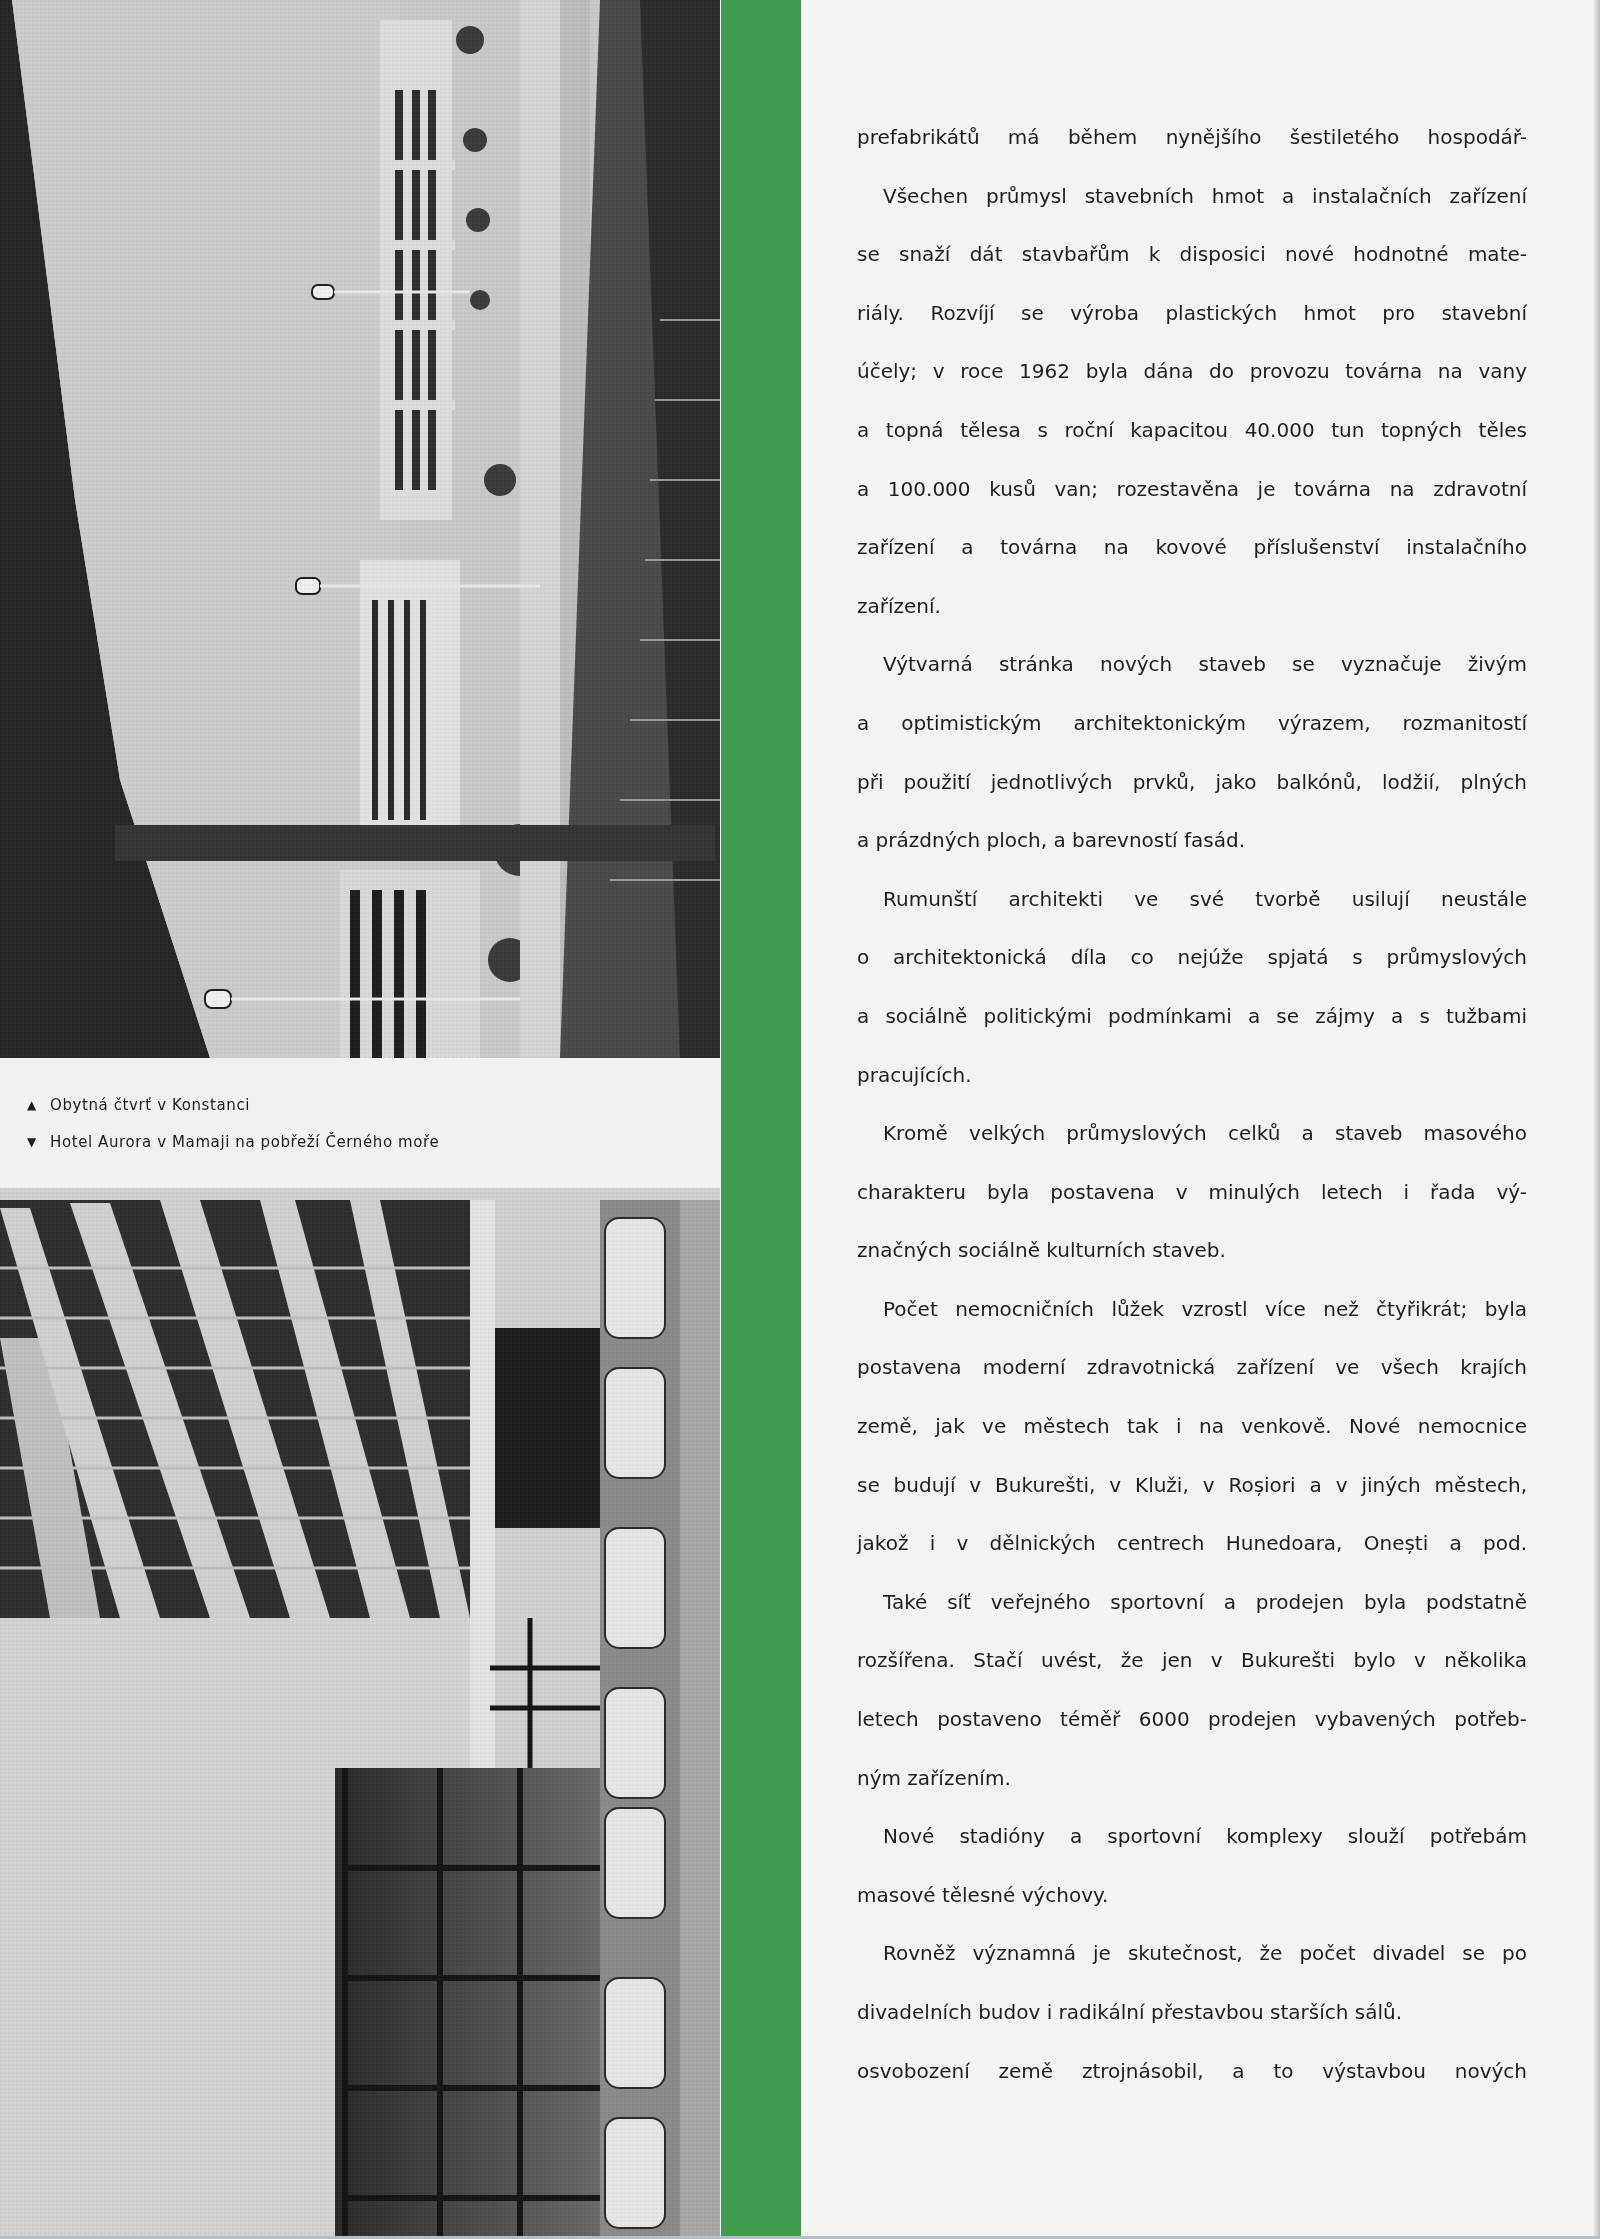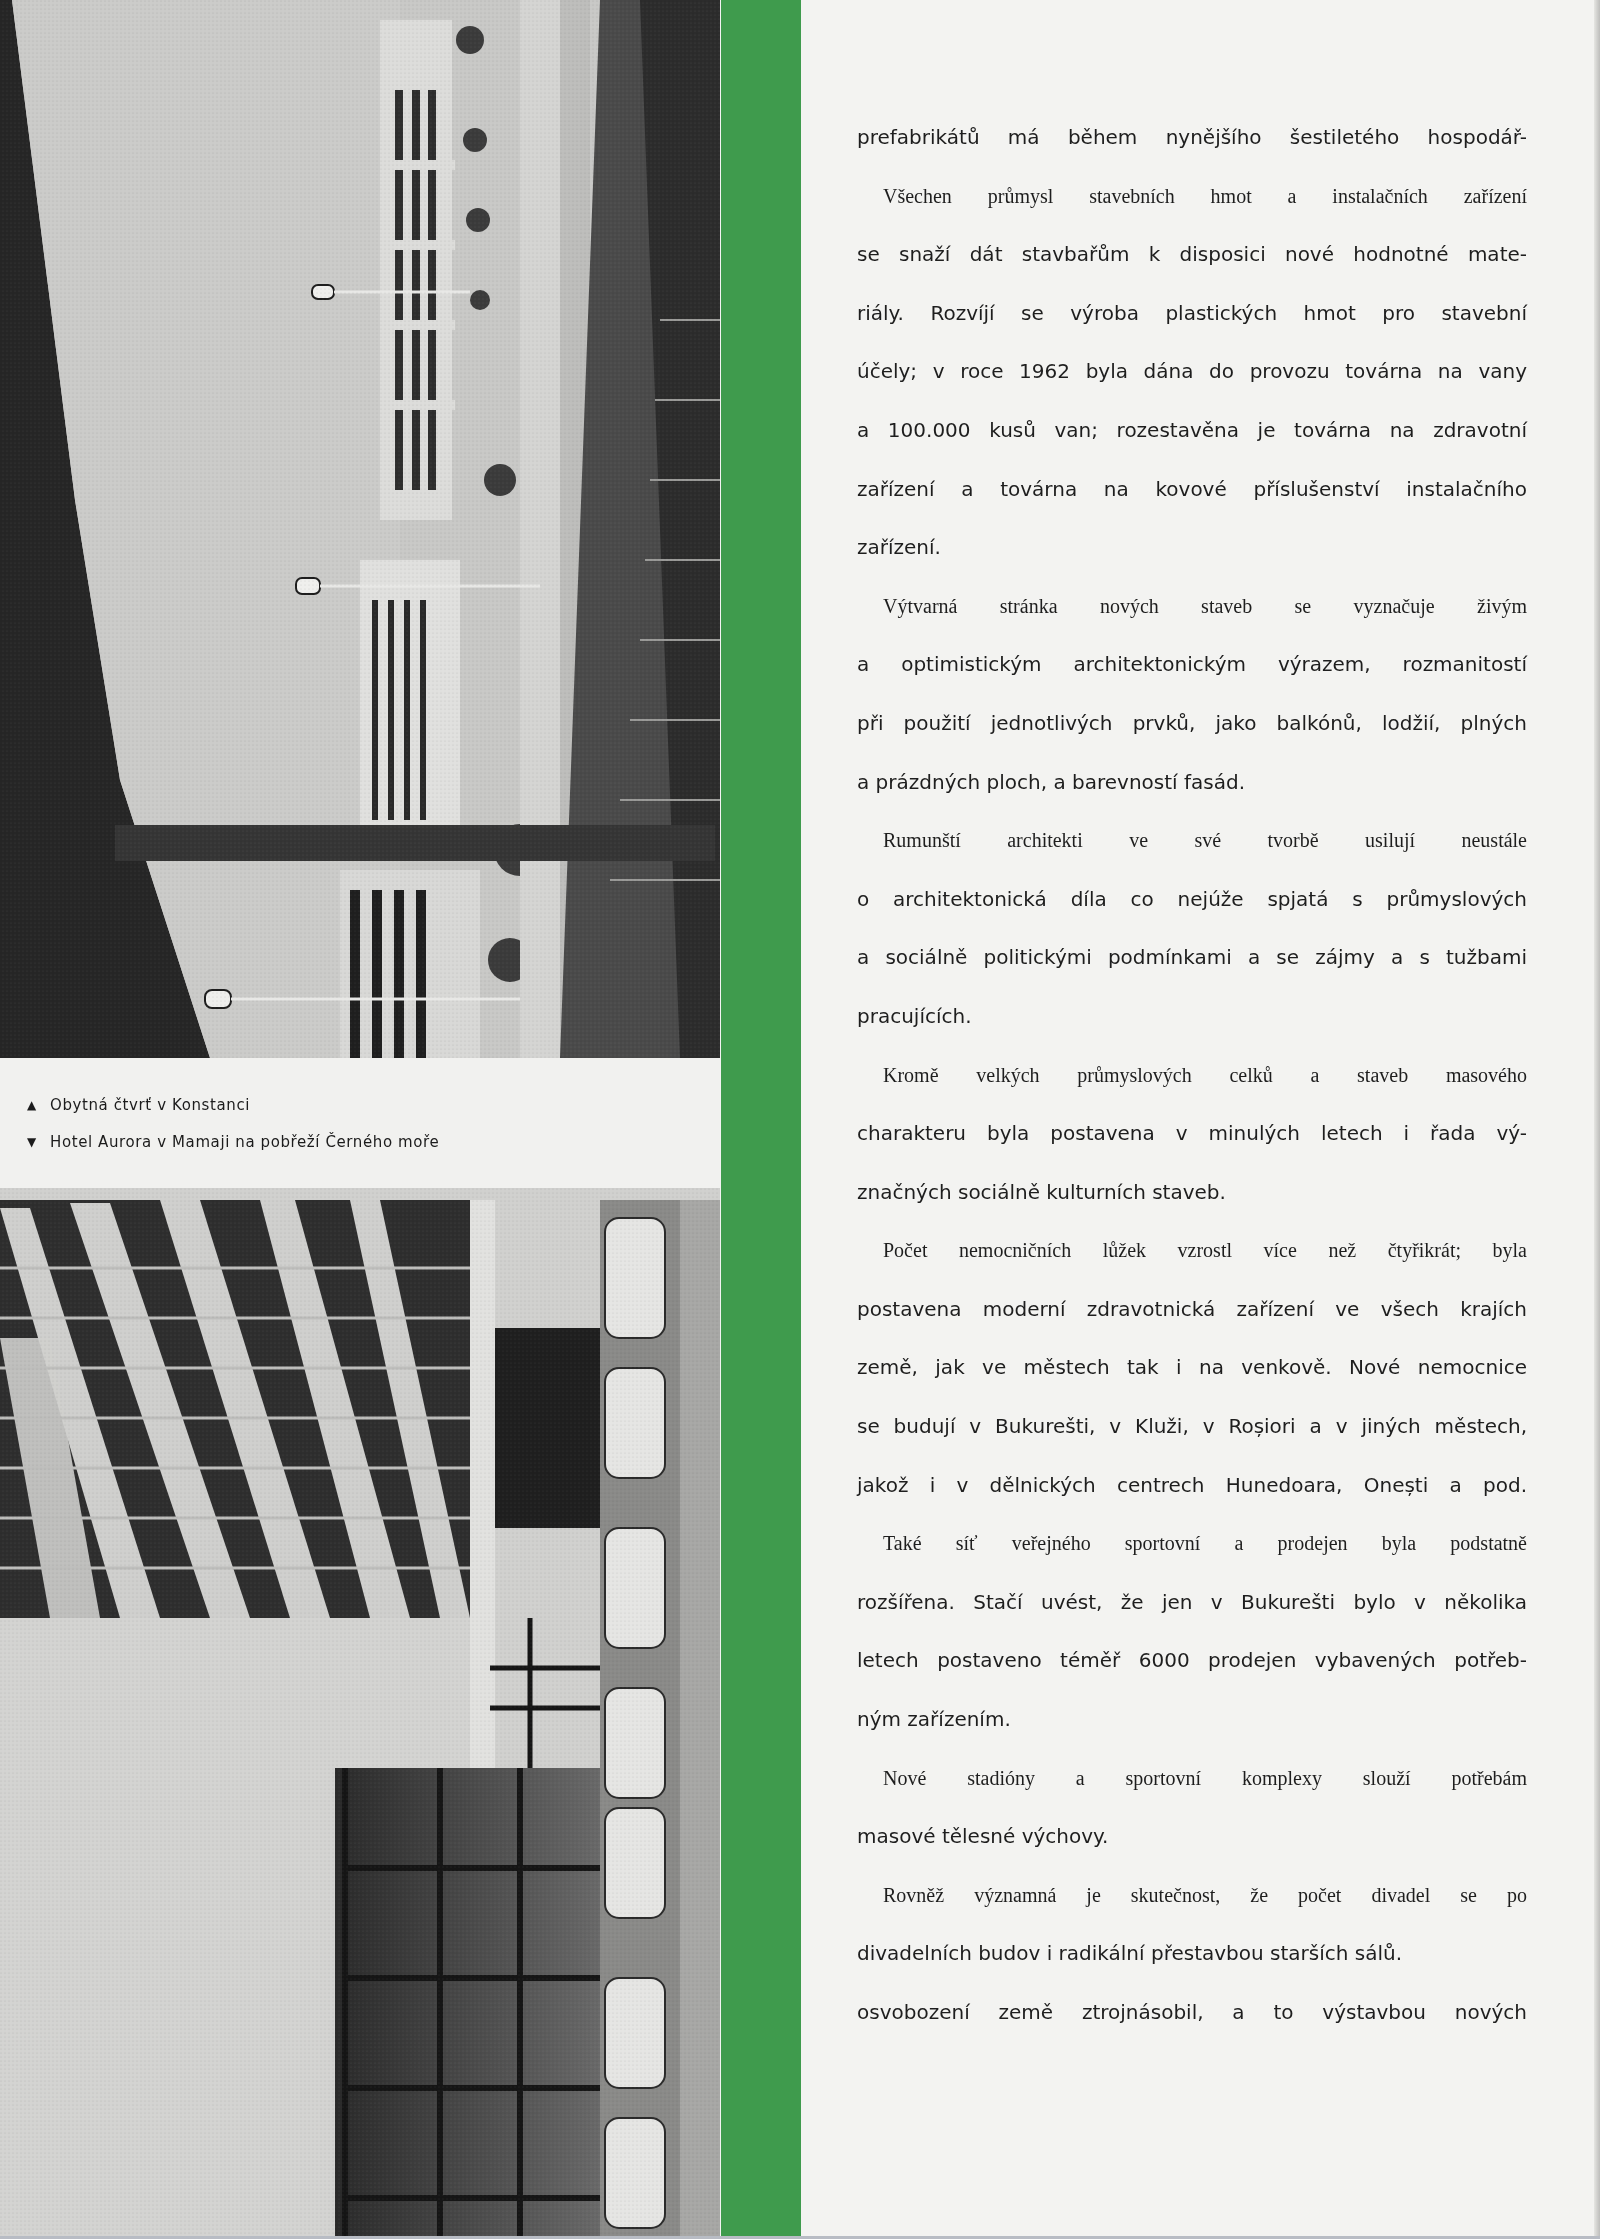--- a/index.html
+++ b/index.html
@@ -21,21 +21,21 @@
     letter-spacing: 0.6px; display: flex; align-items: center; gap: 12px;
   }
   .caption-line .tri { font-size: 12px; width: 12px; text-align: center; }
   .green-strip { position: absolute; left: 721px; top: 0; width: 80px; height: 2239px; background: #3f9b4d; }
   .text-col {
     position: absolute; left: 857px; top: 108px; width: 670px;
     font-size: 20px; line-height: 58.6px; color: #1e1e1e;
   }
   .para-line { display: block; white-space: nowrap; text-align: justify; text-align-last: justify; height: 58.6px; }
   .para-line.last { text-align-last: left; }
-  .para-line.indent { padding-left: 26px; font-family: Liberation Serif, serif; }
+  .para-line.indent { padding-left: 26px; }
   .right-edge { position: absolute; left: 1594px; top: 0; width: 6px; height: 2239px; background: linear-gradient(to right,#e6e6e3,#bdbdbb); }
   .bottom-edge { position: absolute; left: 0; top: 2236px; width: 1600px; height: 3px; background: #b8bcc4; }
 </style>
 </head>
 <body>
 
 <div class="photos">
 
   <div class="photo photo-top">
     <svg width="720" height="1058" viewBox="0 0 720 1058">
@@ -204,20 +204,21 @@
 </div>
 
 <div class="green-strip"></div>
 
 <div class="text-col">
   <span class="para-line">prefabrikátů má během nynějšího šestiletého hospodář-</span>
   <span class="para-line indent">Všechen průmysl stavebních hmot a instalačních zařízení</span>
   <span class="para-line">se snaží dát stavbařům k disposici nové hodnotné mate-</span>
   <span class="para-line">riály. Rozvíjí se výroba plastických hmot pro stavební</span>
   <span class="para-line">účely; v roce 1962 byla dána do provozu továrna na vany</span>
+  <span class="para-line">a topná tělesa s roční kapacitou 40.000 tun topných těles</span>
   <span class="para-line">a 100.000 kusů van; rozestavěna je továrna na zdravotní</span>
   <span class="para-line">zařízení a továrna na kovové příslušenství instalačního</span>
   <span class="para-line last">zařízení.</span>
   <span class="para-line indent">Výtvarná stránka nových staveb se vyznačuje živým</span>
   <span class="para-line">a optimistickým architektonickým výrazem, rozmanitostí</span>
   <span class="para-line">při použití jednotlivých prvků, jako balkónů, lodžií, plných</span>
   <span class="para-line last">a prázdných ploch, a barevností fasád.</span>
   <span class="para-line indent">Rumunští architekti ve své tvorbě usilují neustále</span>
   <span class="para-line">o architektonická díla co nejúže spjatá s průmyslových</span>
   <span class="para-line">a sociálně politickými podmínkami a se zájmy a s tužbami</span>

